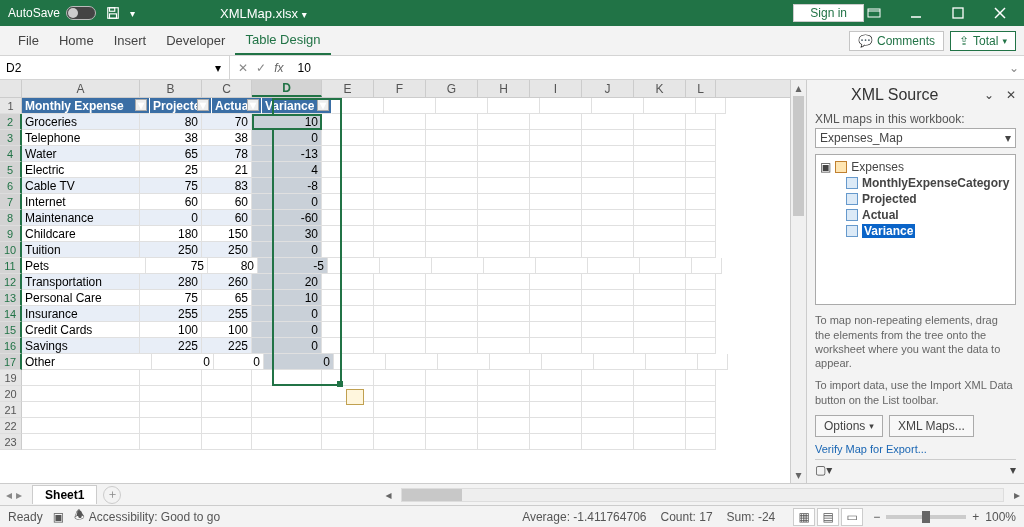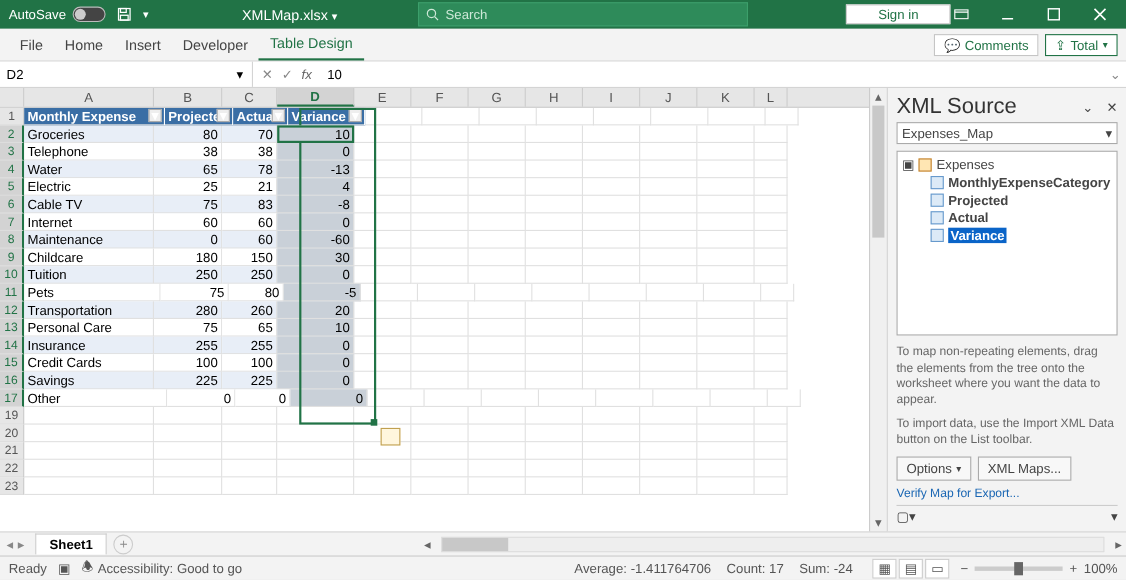--- a/index.html
+++ b/index.html
@@ -7,21 +7,21 @@
   
   
   .titlebar { height: 26px; background: #217346; color: #fff; display: flex; align-items: center; padding: 0 8px; position: relative; }
   .autosave-group { display: flex; align-items: center; gap: 6px; }
   .autosave-toggle { width: 30px; height: 14px; border: 1px solid #bbb; border-radius: 7px; background: #444; position: relative; }
   .autosave-toggle::after { content:""; position:absolute; width:10px; height:10px; border-radius:50%; background:#ccc; top:1px; left:1px; }
   .qat-btn { width: 22px; height: 22px; display:flex; align-items:center; justify-content:center; cursor:pointer; }
   .title-filename { position:absolute; left:220px; font-size:13px; }
   .search-box { position:absolute; left:380px; width:300px; height:22px; background:#2e8b5a; border:1px solid #3c9f6b; display:flex; align-items:center; padding:0 6px; color:#cde8d7; }
   .search-box svg { margin-right:6px; }
-  .signin-btn { position:absolute; right:160px; background:#fff; color:#217346; padding:1px 28px; font-size:12px; border:1px solid #ccc; }
+  .signin-btn { position:absolute; right:160px; background:#fff; color:#217346; padding:1px 16px; font-size:12px; border:1px solid #ccc; }
   .win-btns { position:absolute; right:4px; display:flex; gap:2px; }
   .win-btn { width:40px; height:22px; display:flex; align-items:center; justify-content:center; cursor:pointer; }
   .win-btn svg { stroke:#fff; }
   
   
   .ribbon { height: 30px; background: #f3f3f3; border-bottom:1px solid #d4d4d4; display:flex; align-items:center; padding:0 8px; }
   .ribbon .tab { padding: 6px 10px; font-size:13px; color:#444; cursor:pointer; }
   .ribbon .tab.active { color:#217346; border-bottom:2px solid #217346; }
   .ribbon-right { margin-left:auto; display:flex; gap:6px; }
   .ribbon-right .pill { border:1px solid #c5c5c5; padding:2px 8px; font-size:12px; display:flex; align-items:center; gap:4px; background:#fff; cursor:pointer; }
@@ -63,21 +63,21 @@
   
   .vscroll { width:16px; background:#f0f0f0; border-left:1px solid #ccc; position:relative; }
   .vscroll .thumb { position:absolute; top:16px; left:2px; right:2px; height:120px; background:#c8c8c8; }
   .vscroll .arrow { position:absolute; left:0; right:0; height:16px; display:flex; align-items:center; justify-content:center; color:#666; }
   .vscroll .arrow.up { top:0; }
   .vscroll .arrow.down { bottom:0; }
   
   
   .xml-pane { width:218px; background:#f3f3f3; border-left:1px solid #ccc; padding:6px 8px; display:flex; flex-direction:column; font-size:12px; color:#444; }
   .xml-title-row { display:flex; align-items:center; justify-content:space-between; }
-  .xml-title { font-size:20px; color:#333; }
+  .xml-title { font-size:16px; color:#333;margin-left:36px; }
   .xml-title-btns { display:flex; gap:12px; }
   .xml-label { margin-top:8px; color:#555; }
   .xml-select { width:100%; border:1px solid #aaa; background:#fff; height:20px; margin-top:2px; display:flex; align-items:center; padding:0 4px; justify-content:space-between; }
   .xml-tree-box { flex:1; border:1px solid #aaa; background:#fff; margin-top:6px; padding:4px; overflow:auto; }
   .tree-node { display:flex; align-items:center; gap:4px; padding:1px 0; }
   .tree-node.child { padding-left:26px; }
   .tree-icon { width:12px; height:12px; border:1px solid #c08030; background:#ffe6b3; display:inline-block; }
   .tree-icon.leaf { border-color:#6699cc; background:#dceaf7; }
   .tree-label { }
   .tree-label.bold { font-weight:700; }
@@ -120,27 +120,20 @@
           <rect x="2" y="2" width="12" height="12"></rect>
           <rect x="4" y="2" width="6" height="4"></rect>
           <rect x="4" y="9" width="8" height="5"></rect>
         </svg>
     </div>
     <span style="font-size:10px;">▾</span>
   </div>
   <div class="title-filename">
     <span>XMLMap.xlsx</span> <span style="font-size:10px;">▾</span>
   </div>
-  <div class="search-box">
-    <svg width="12" height="12" viewBox="0 0 16 16" fill="none" stroke="#cde8d7" stroke-width="1.5">
-        <circle cx="7" cy="7" r="5"></circle>
-        <line x1="11" y1="11" x2="15" y2="15"></line>
-      </svg>
-    <span>Search</span>
-  </div>
   <div class="signin-btn">Sign in</div>
   <div class="win-btns">
     <div class="win-btn">
         <svg width="14" height="10" viewBox="0 0 14 10" fill="none" stroke="#fff">
           <rect x="1" y="1" width="12" height="8"></rect>
           <line x1="1" y1="3" x2="13" y2="3"></line>
         </svg>
       </div>
     <div class="win-btn">
         <svg width="12" height="12">
@@ -554,20 +547,21 @@
     <div class="arrow down">▾</div>
   </div>
   <div class="xml-pane">
     <div class="xml-title-row">
       <span class="xml-title">XML Source</span>
       <div class="xml-title-btns">
         <span>⌄</span>
         <span>✕</span>
       </div>
     </div>
+    <div class="xml-label">XML maps in this workbook:</div>
     <div class="xml-select">
       <span>Expenses_Map</span>
       <span>▾</span>
     </div>
     <div class="xml-tree-box">
       <div class="tree-node">
         <span>▣</span>
         <span class="tree-icon"></span>
         <span class="tree-label">Expenses</span>
       </div>

